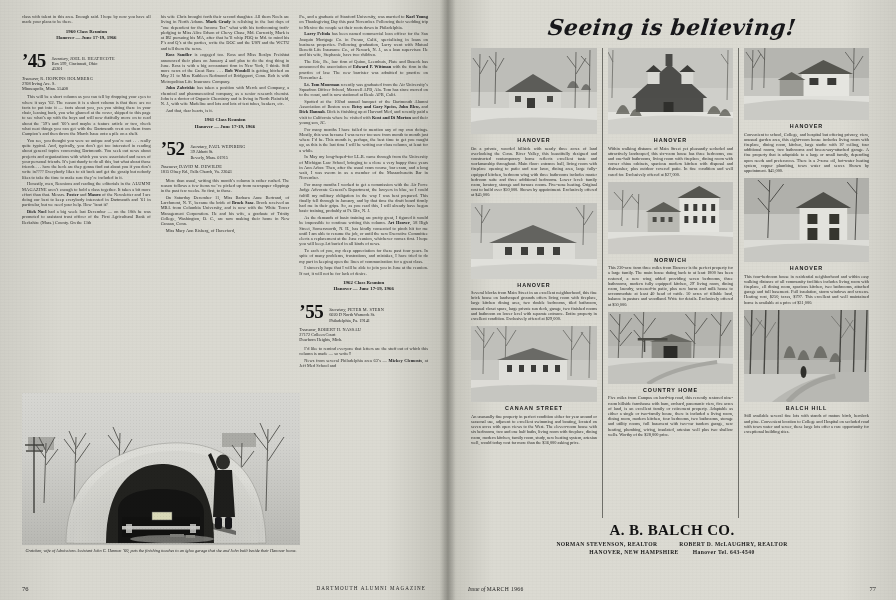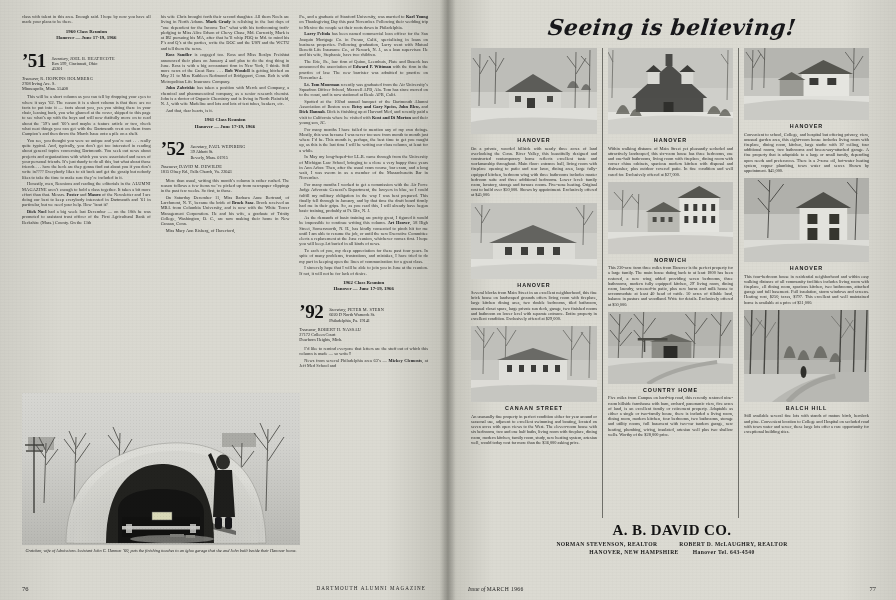--- a/index.html
+++ b/index.html
@@ -214,21 +214,21 @@
     <div class="cols3">
 
       <div class="col">
         <p class="body-txt noind">class with talent in this area. Enough said. I hope by now you have all made your plans to be there.</p>
         <div class="centerline">
           <span>1960 Class Reunion</span><br>
           <span>Hanover — June 17-19, 1966</span>
         </div>
 
         <div class="classhead">
-          <div class="yearnum">’51</div>
+          <div class="yearnum">’45</div>
           <div class="officer">
             <i>Secretary,</i>
             <span class="nm">JOEL B. HEATHCOTE</span><br>
             <span>Box 599, Cincinnati, Ohio</span><br>
             <span>45201</span>
           </div>
         </div>
 
         <div class="treas">
           <i>Treasurer,</i>
@@ -287,21 +287,21 @@
         <p class="body-txt"><span>As the demands of basic training are pretty great, I figured it would be impossible to continue writing this column. </span><b>Art Hoover</b><span>, 58 High Street, Somersworth, N. H., has kindly consented to pinch hit for me until I am able to resume the job, or until the new Executive Committee elects a replacement at the June reunion, whichever comes first. I hope you will keep Art buried in all kinds of news.</span></p>
         <p class="body-txt">To each of you, my deep appreciation for these past four years. In spite of many problems, frustrations, and mistakes, I have tried to do my part in keeping open the lines of communication for a great class.</p>
         <p class="body-txt">I sincerely hope that I will be able to join you in June at the reunion. If not, it will not be for lack of desire.</p>
 
         <div class="centerline">
           <span>1962 Class Reunion</span><br>
           <span>Hanover — June 17-19, 1966</span>
         </div>
 
         <div class="classhead">
-          <div class="yearnum">’92</div>
+          <div class="yearnum">’55</div>
           <div class="officer">
             <i>Secretary,</i>
             <span class="nm">PETER M. STERN</span><br>
             <span>6020 D North Warnock St.</span><br>
             <span>Philadelphia, Pa. 19141</span>
           </div>
         </div>
 
         <div class="treas">
           <i>Treasurer,</i>
@@ -635,21 +635,21 @@
             <path d="M44 92 Q62 72 92 66" stroke="#a3a39e" stroke-width="5" fill="none"></path>
             <ellipse cx="60" cy="62" rx="3" ry="6" fill="#2f2f2b"></ellipse>
           </svg>
         </div>
         <div class="re-head">BALCH HILL</div>
         <p class="re-txt">Still available several fine lots with stands of mature birch, hemlock and pine. Convenient location to College and Hospital on secluded road with town water and sewer, these large lots offer a rare opportunity for exceptional building sites.</p>
       </div>
     </div>
 
     <div class="ad-footer">
-      <div class="firm">A. B. DAVID CO.</div>
+      <div class="firm">A. B. BALCH CO.</div>
       <div class="agents">
         <span>NORMAN STEVENSON, REALTOR</span>
         <span>ROBERT D. McLAUGHRY, REALTOR</span>
       </div>
       <div class="agents2">
         <span>HANOVER, NEW HAMPSHIRE</span>
         <span>Hanover Tel. 643-4540</span>
       </div>
     </div>
 

